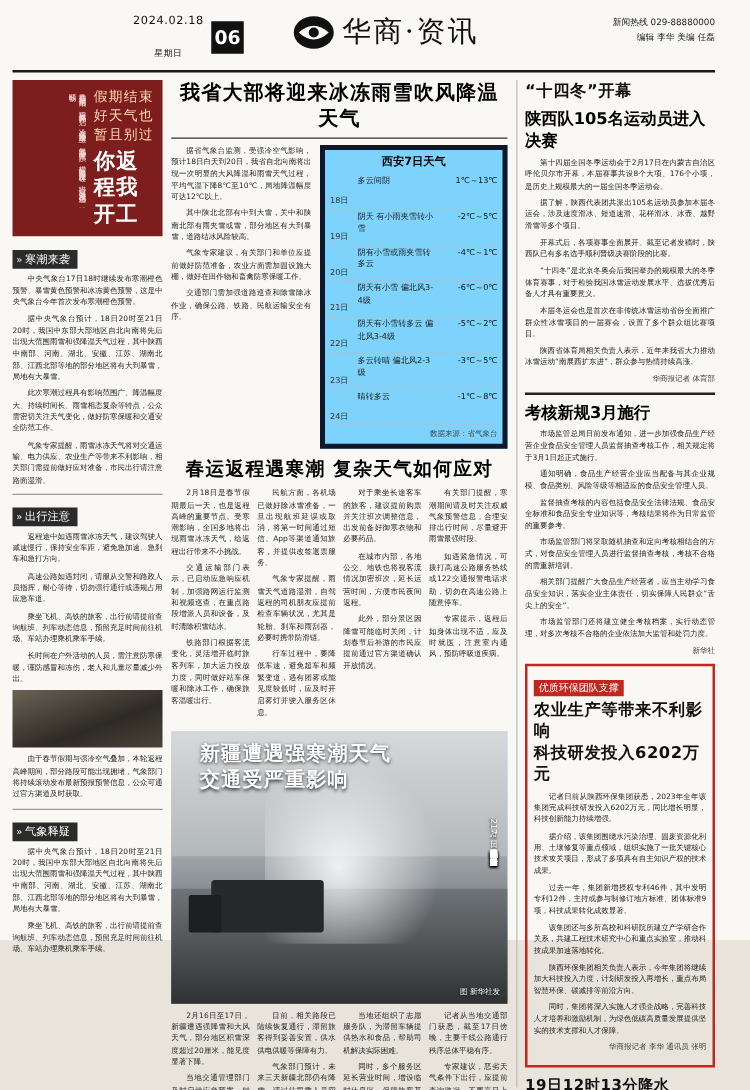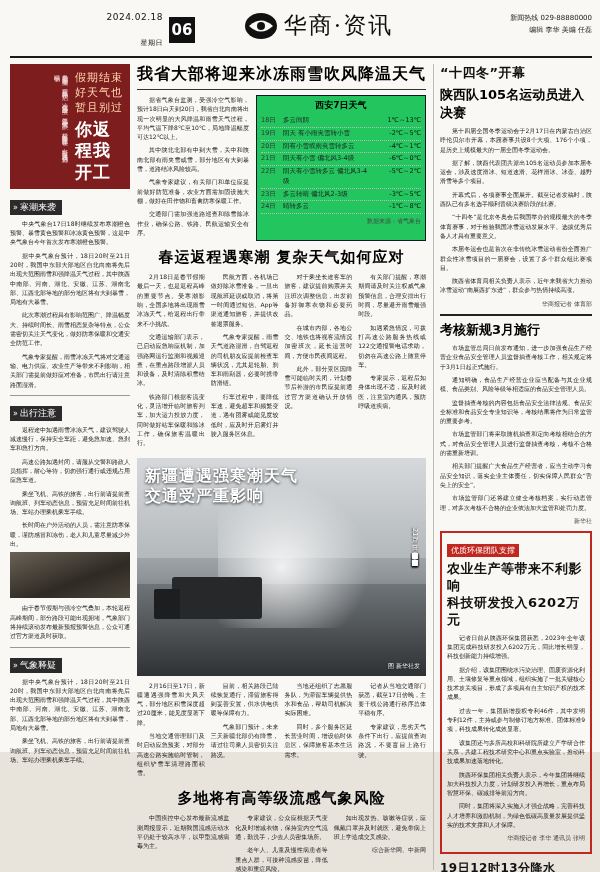--- a/index.html
+++ b/index.html
@@ -7,40 +7,40 @@
     width:600px;height:872px;
     background:#e8e4dc;
     font-family:"DejaVu Sans","Liberation Sans",sans-serif;
     overflow:hidden;
   }
   .page{
     position:relative;
     width:600px;height:752px;
     background:#faf8f4;
     box-sizing:border-box;
-    padding:8px 8px 6px 10px;
+    padding:8px 28px 6px 10px;
   }
   
   .masthead{
     position:relative;
     height:48px;
     border-bottom:2px solid #1a1a1a;
     display:flex;align-items:flex-start;
   }
   .mast-left{
     width:185px;
     display:flex;align-items:center;justify-content:flex-end;
     gap:6px;
     padding-top:4px;
   }
   .mast-date{
     font-size:9px;color:#111;letter-spacing:.5px;
   }
   .mast-date .d1{display:block;font-size:9px;}
-  .mast-date .d2{display:block;font-size:7px;text-align:right;margin-top:16px;}
+  .mast-date .d2{display:block;font-size:7px;text-align:center;margin-top:16px;}
   .mast-daybox{
     width:26px;height:26px;background:#111;color:#fff;
     display:flex;align-items:center;justify-content:center;
     font-size:15px;font-weight:bold;
   }
   .mast-center{
     flex:1;display:flex;align-items:center;justify-content:center;gap:6px;
     padding-top:2px;
   }
   .logo-mark{
@@ -100,25 +100,25 @@
   .tiny-txt p{margin:0 0 4px 0;text-indent:2em;}
   .divider{border-top:1px solid #999;margin:6px 0 5px;}
   
   .mid-head{
     font-size:16px;font-weight:bold;text-align:center;letter-spacing:1px;
     padding-bottom:4px;border-bottom:1px solid #333;margin-bottom:5px;
   }
   .mid-top{display:flex;gap:7px;}
   .mid-text{width:112px;}
   .wtable{
-    flex:1;border:1px solid #0f172a;padding:3px 4px;background:#22c55e;
+    flex:1;border:4px solid #0f172a;padding:3px 4px;background:#7dd3fc;
   }
   .wtable .wt-title{font-size:9px;font-weight:bold;text-align:center;margin-bottom:3px;}
   .wrow{display:flex;font-size:6.5px;line-height:1.5;border-bottom:1px dotted #bbb;padding:1px 0;}
-  .wrow .wd{width:22px;color:#333;}
+  .wrow .wd{width:22px;color:#333;margin-top:16px;}
   .wrow .wc{flex:1;color:#222;}
   .wrow .wt{width:50px;text-align:right;color:#111;}
   .wnote{font-size:6px;color:#444;margin-top:3px;text-align:right;}
   .mid-sub{
     font-size:15px;font-weight:bold;text-align:center;margin:7px 0 5px;letter-spacing:1px;
   }
   .cols3{display:flex;gap:6px;}
   .cols3 .c{flex:1;}
   .cols4{display:flex;gap:6px;}
   .cols4 .c{flex:1;}
@@ -134,21 +134,21 @@
   .photo-sky{position:absolute;left:0;top:0;right:0;height:46%;
     background:linear-gradient(to bottom,#d6d9db,#b3b8bb);}
   .photo-smoke{position:absolute;left:28%;top:8%;width:55%;height:70%;
     background:radial-gradient(ellipse at 40% 60%,rgba(255,255,255,.85),rgba(180,185,188,0) 65%);}
   .photo-ground{position:absolute;left:0;bottom:0;right:0;height:42%;
     background:linear-gradient(to bottom,#6f7478,#2f3234);}
   .photo-truck{position:absolute;left:12%;bottom:26%;width:90px;height:42px;
     background:#26282a;border-radius:3px;}
   .photo-truck:after{content:"";position:absolute;left:-18px;bottom:0;width:26px;height:30px;background:#1c1e20;border-radius:2px;}
   .photo-title{
-    position:absolute;left:8px;top:8px;color:#fff;
+    position:absolute;left:23px;top:8px;color:#fff;
     font-size:16px;font-weight:bold;line-height:1.3;letter-spacing:1px;
     text-shadow:0 1px 3px rgba(0,0,0,.8);
   }
   .photo-cap{
     position:absolute;right:6px;top:70px;color:#fff;font-size:6.5px;
     writing-mode:vertical-rl;height:130px;line-height:1.6;
     text-shadow:0 1px 2px rgba(0,0,0,.9);
   }
   .photo-credit{
     position:absolute;right:6px;bottom:5px;color:#fff;font-size:6px;

